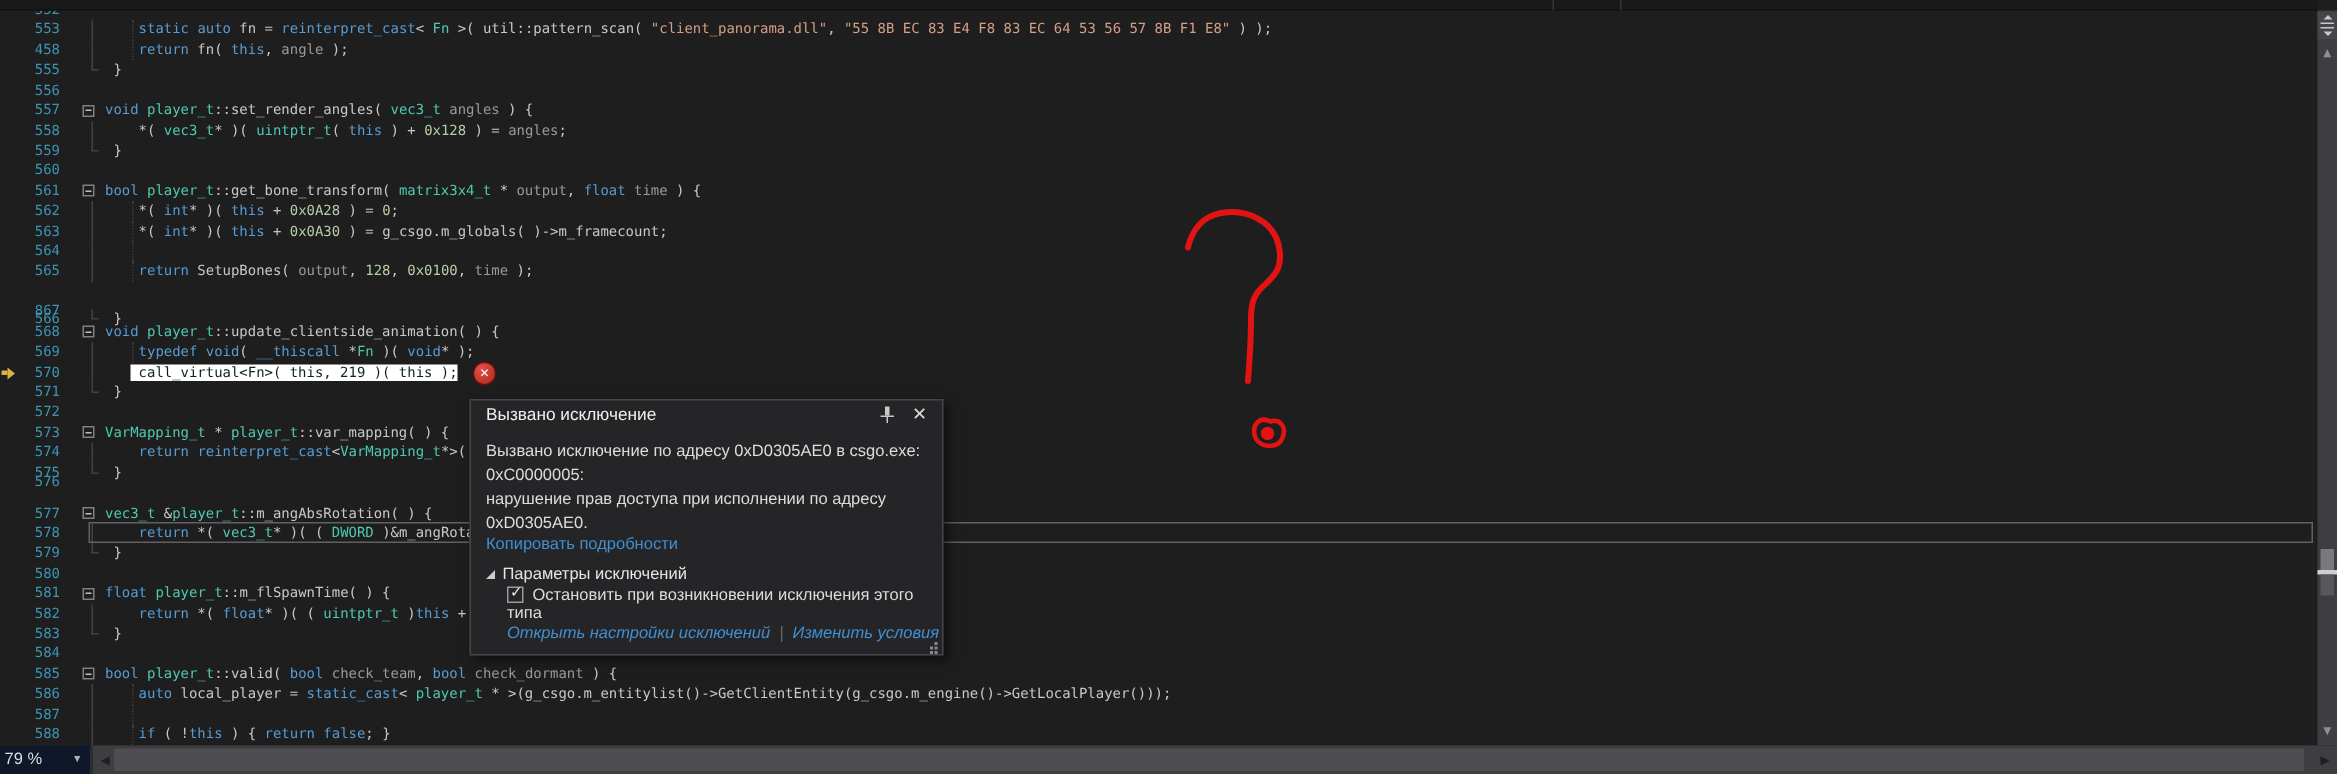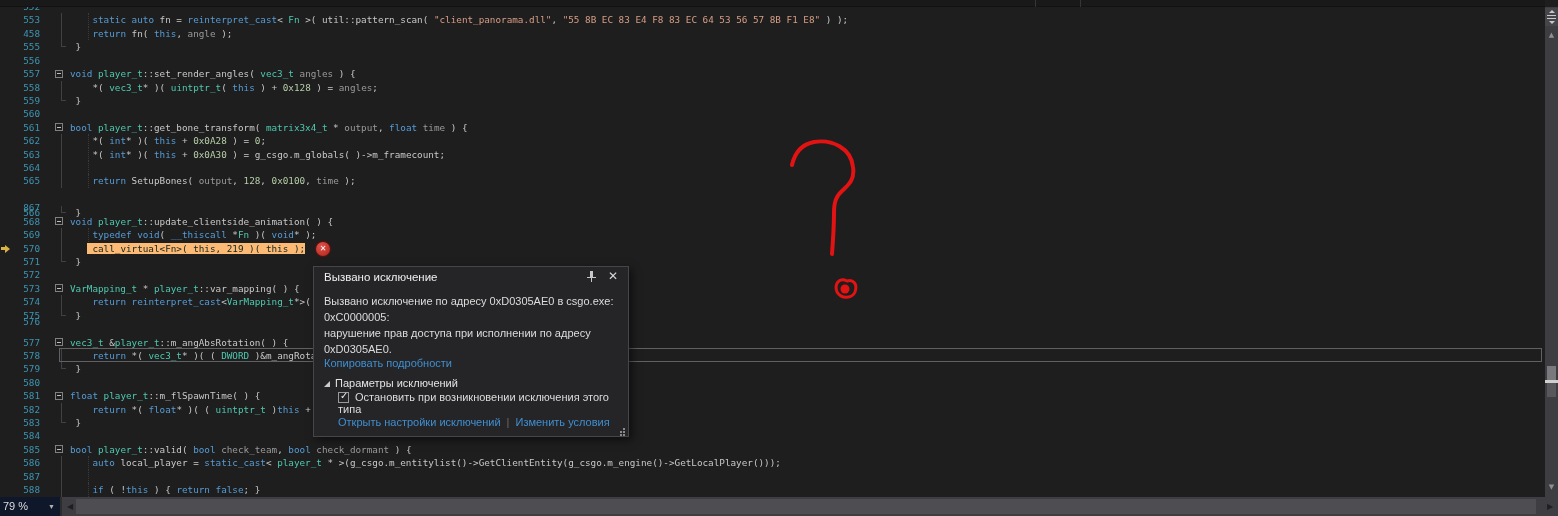--- a/index.html
+++ b/index.html
@@ -14,21 +14,21 @@
          white-space:pre; }
   .gutter { position:absolute; left:0; top:0; width:40px; text-align:right;
             color:#3d95b4; }
   .content { position:absolute; left:70px; top:0; color:#c8c8c8; }
   .tk-k { color:#569cd6; }
   .tk-t { color:#4ec9b0; }
   .tk-n { color:#c8c8c8; }
   .tk-p { color:#9a9a9a; }
   .tk-s { color:#d69d85; }
   .tk-m { color:#b5cea8; }
-  .hl   { background:#fdba74; color:#0c2321; }
+  .hl   { background:#ffffff; color:#0c2321; }
 
   .fold-glyph { position:absolute; left:55px; top:2.5px; width:8px; height:8px;
                 border:1px solid #808080; background:#1e1e1e; }
   .fold-glyph::after { content:""; position:absolute; left:1px; top:2.5px; width:4px; height:1px;
                        background:#c0c0c0; }
   .guide-m { position:absolute; left:61px; top:0; bottom:0; width:0; border-left:1px solid #404045; }
   .guide-e { position:absolute; left:61px; top:0; height:7px; width:5px; border-left:1px solid #404045;
              border-bottom:1px solid #404045; }
   .guide-d { position:absolute; left:88px; top:0; bottom:0; width:0; border-left:1px dotted #3a3a3a; }
 
@@ -71,21 +71,21 @@
                     line-height:16px; color:#dcdcdc; }
   .link { color:#3f8fd1; font-size:11px; cursor:pointer; }
   #copy-link { position:absolute; left:10px; top:90px; }
   #params-row { position:absolute; left:10px; top:110px; font-size:11px; color:#e4e4e4; }
   .expander { display:inline-block; width:0; height:0; border-bottom:6px solid #cccccc;
               border-left:6px solid transparent; margin-right:5px; }
   #chk-row { position:absolute; left:24px; top:124px; font-size:11px; color:#dcdcdc; }
   .checkbox { display:inline-block; width:11px; height:11px; border:1px solid #9a9a9a;
               background:#252528; position:relative; vertical-align:-2px; margin-right:6px; }
   .checkbox .mark { position:absolute; left:1px; top:-3px; font-size:10px; color:#ececec; }
-  #bottom-links { position:absolute; left:24px; top:149px; font-size:11px; }
+  #bottom-links { position:absolute; left:24px; top:149px; font-size:11px;font-style:italic; }
   #bottom-links .divider { color:#6a6a6a; margin:0 6px; }
   .grip { position:absolute; right:3px; bottom:3px; width:8px; height:8px; }
   .grip::before { content:""; position:absolute; left:6px; top:6px; width:2px; height:2px; background:#8a8a8a;
                   box-shadow:-3px 3px 0 0 #8a8a8a, 0 3px 0 0 #8a8a8a, 3px 0 0 0 transparent,
                              0 -3px 0 0 #8a8a8a, 3px -3px 0 0 transparent, -3px 0 0 0 #8a8a8a; }
 
   
   #vscroll { position:absolute; left:1545px; top:7px; width:13px; height:490px; background:#3e3e42; z-index:25; }
   #split-grip { position:absolute; left:0; top:1px; width:13px; height:18px; background:#46464a; }
   #split-grip .u { position:absolute; left:3.5px; top:2px; width:0; height:0;

